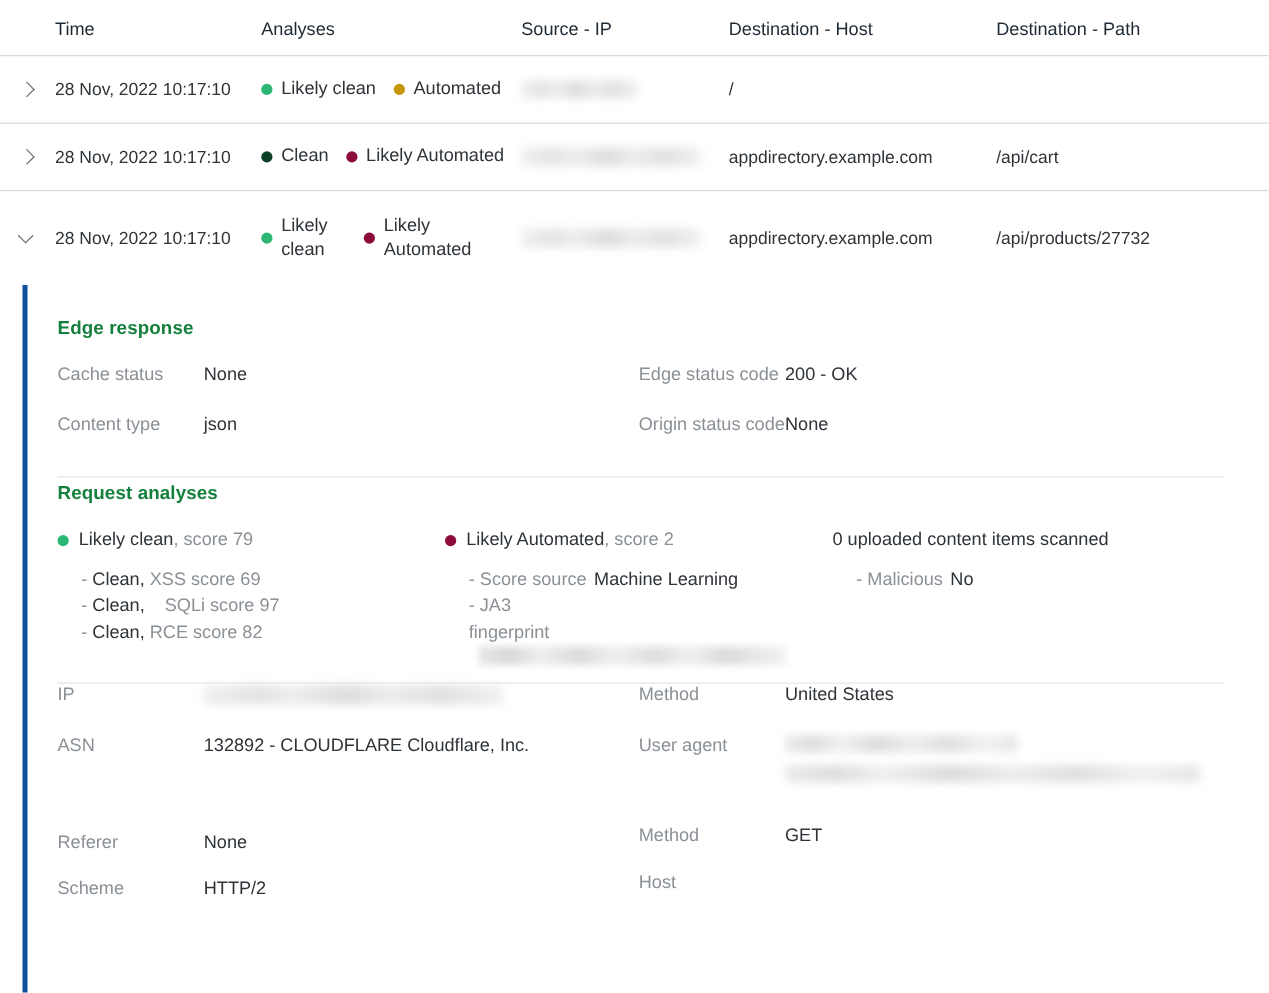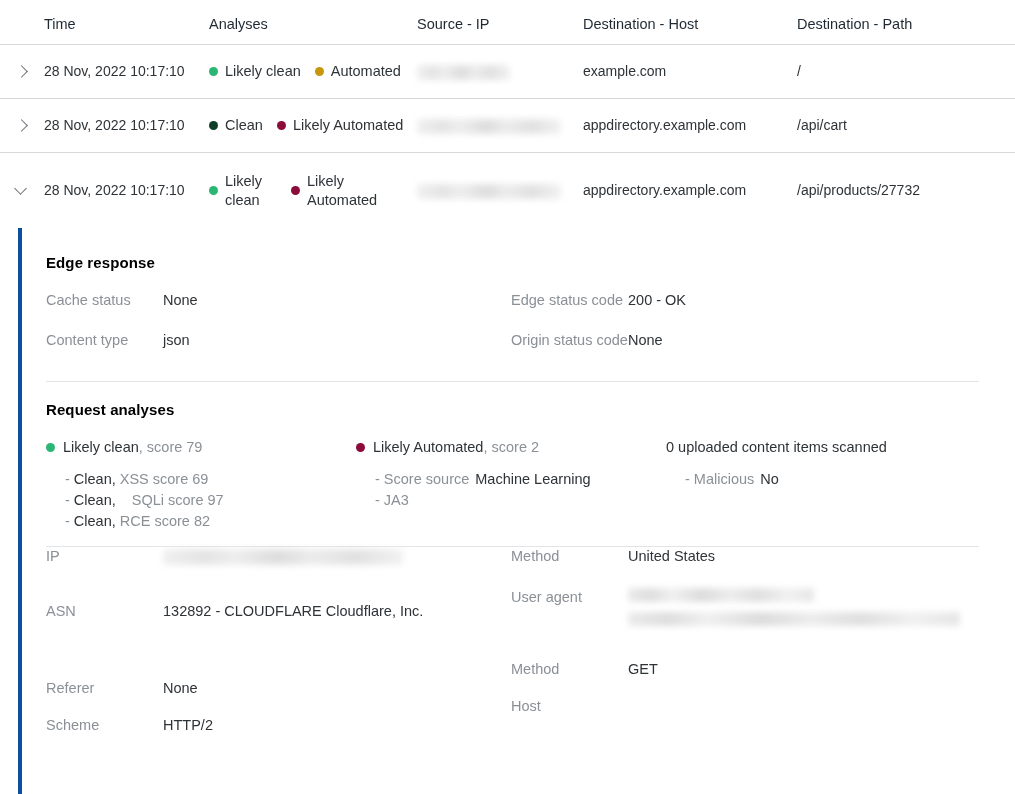--- a/index.html
+++ b/index.html
@@ -123,21 +123,21 @@
     position: relative;
     margin-left: 18px;
     border-left: 4px solid #0b4f9e;
     padding: 16px 0 0 24px;
     box-sizing: border-box;
     width: 997px;
   }
   .section-title {
     font-size: 15px;
     font-weight: bold;
-    color: #000000;
+    color: #15803d;
     margin: 10px 0 20px 0;
     letter-spacing: .1px;
   }
   .kv-grid {
     display: flex;
     width: 950px;
   }
   .kv-col { width: 465px; flex: 0 0 465px; }
   .kv-row {
     display: flex;
@@ -240,21 +240,20 @@
           </span>
           <span class="tag">
             <span class="dot" style="background:#c8960c"></span>
             <span class="lbl">Automated</span>
           </span>
         </div>
       </div>
       <div class="col-ip">
         <span class="blur-ip" style="width:93px"></span>
       </div>
-      <div class="col-host cell">example.com</div>
       <div class="col-path cell">/</div>
     </div>
 
     <div class="row" style="height:54px;">
       <div class="col-chevron">
         <span class="chev right"></span>
       </div>
       <div class="col-time cell">28 Nov, 2022 10:17:10</div>
       <div class="col-analyses">
         <div class="analyses-wrap">
@@ -322,21 +321,21 @@
         </div>
         <div class="kv-row">
           <div class="kv-k">Origin status code</div>
           <div class="kv-v">None</div>
         </div>
       </div>
     </div>
 
     <div class="divider"></div>
 
-    <div class="section-title" style="margin-top:19px;">Request analyses</div>
+    <div class="section-title" style="margin-top:4px;">Request analyses</div>
 
     <div class="ra-grid">
 
       <div class="ra-col">
         <div class="ra-head">
           <span class="dot" style="background:#2bb673"></span>
           <span>Likely clean</span>
           <span class="muted">, score 79</span>
         </div>
         <div class="ra-item">
@@ -364,40 +363,44 @@
         </div>
         <div class="ra-item">
           <span class="dash">-</span>
           <span class="muted">Score source</span>
           <span class="val">Machine Learning</span>
         </div>
         <div class="ra-item">
           <span class="dash">-</span>
           <span class="muted">JA3</span>
         </div>
+        <div class="ra-item nodot ra-fp-line">
+          <span class="muted">fingerprint</span>
+          <span class="blur-fp"></span>
+        </div>
       </div>
 
       <div class="ra-col third">
         <div class="ra-head">
           <span>0 uploaded content items scanned</span>
         </div>
         <div class="ra-item">
           <span class="dash">-</span>
           <span class="muted">Malicious</span>
           <span class="val">No</span>
         </div>
       </div>
     </div>
 
     <div class="divider" style="margin-top:14px;"></div>
 
 
     <div class="kv-grid">
       <div class="kv-col">
-        <div class="kv-row" style="margin-bottom:36px;">
+        <div class="kv-row" style="margin-bottom:22px;">
           <div class="kv-k">IP</div>
           <div class="kv-v">
             <span class="blur-ip" style="width:240px;height:16px;"></span>
           </div>
         </div>
         <div class="kv-row" style="margin-bottom:58px;">
           <div class="kv-k">ASN</div>
           <div class="kv-v">132892 - CLOUDFLARE Cloudflare, Inc.</div>
         </div>
         <div class="kv-row" style="margin-bottom:18px;">

